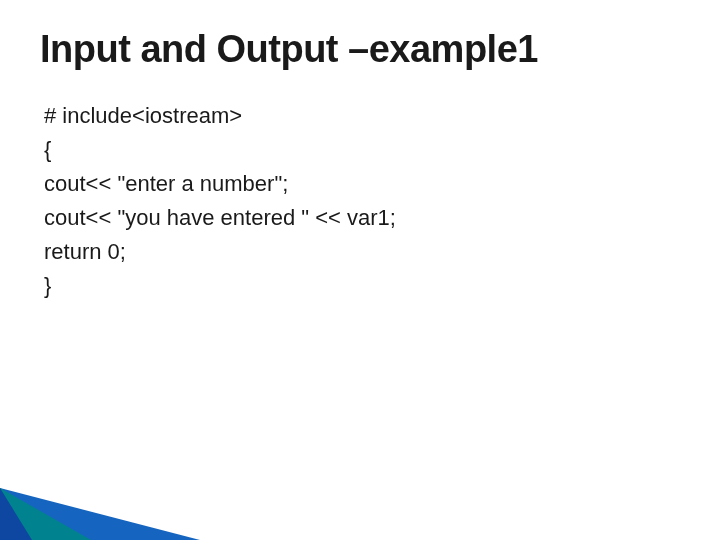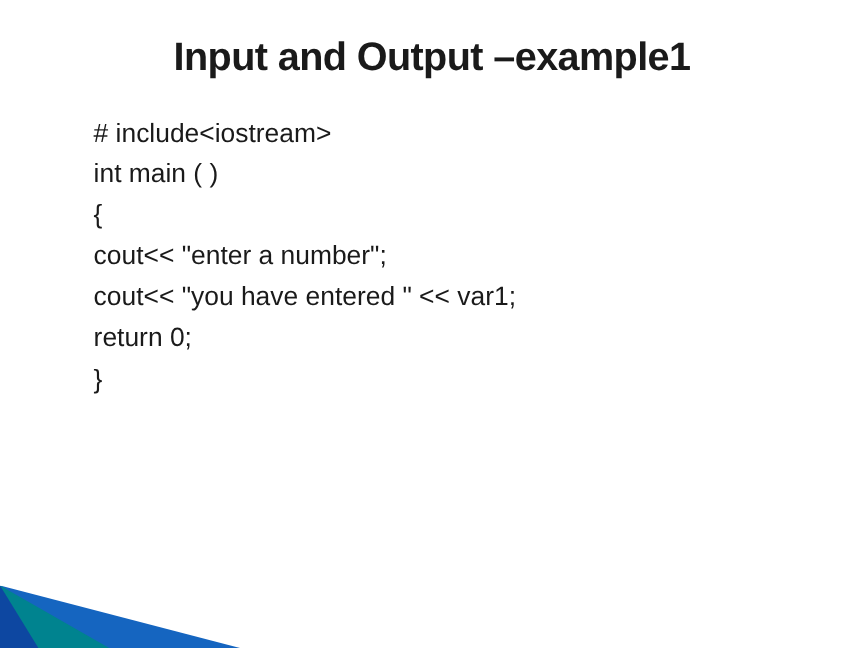--- a/index.html
+++ b/index.html
@@ -22,31 +22,29 @@
       height: 540px;
       background-color: #ffffff;
       position: relative;
     }
 
     .title-area {
       padding: 28px 40px 18px 40px;
     }
 
     .slide-title {
-      font-size: 33px;
+      font-size: 38px;
       font-weight: bold;
       color: #1a1a1a;
       font-family: 'Arial', sans-serif;
       letter-spacing: -0.5px;
-      text-align: center;
     }
 
     .code-area {
       padding: 10px 44px 20px 44px;
-      margin-left: 34px;
     }
 
     .code-line {
       font-size: 22px;
       color: #1a1a1a;
       font-family: 'Arial', 'Helvetica', sans-serif;
       line-height: 1.55;
       white-space: pre;
     }
 
@@ -92,21 +90,20 @@
 <body>
 
 <div class="slide-container">
 
   <div class="title-area">
     <h1 class="slide-title">Input and Output –example1</h1>
   </div>
 
   <div class="code-area">
     <div class="code-line"># include&lt;iostream&gt;</div>
-    <div class="code-line">int main ( )</div>
     <div class="code-line">{</div>
     <div class="code-line">cout&lt;&lt; "enter a number";</div>
     <div class="code-line">cout&lt;&lt; "you have entered " &lt;&lt; var1;</div>
     <div class="code-line">return 0;</div>
     <div class="code-line">}</div>
   </div>
 
   <div class="bottom-decoration">
     <div class="bottom-shape-blue"></div>
     <div class="bottom-shape-teal"></div>

